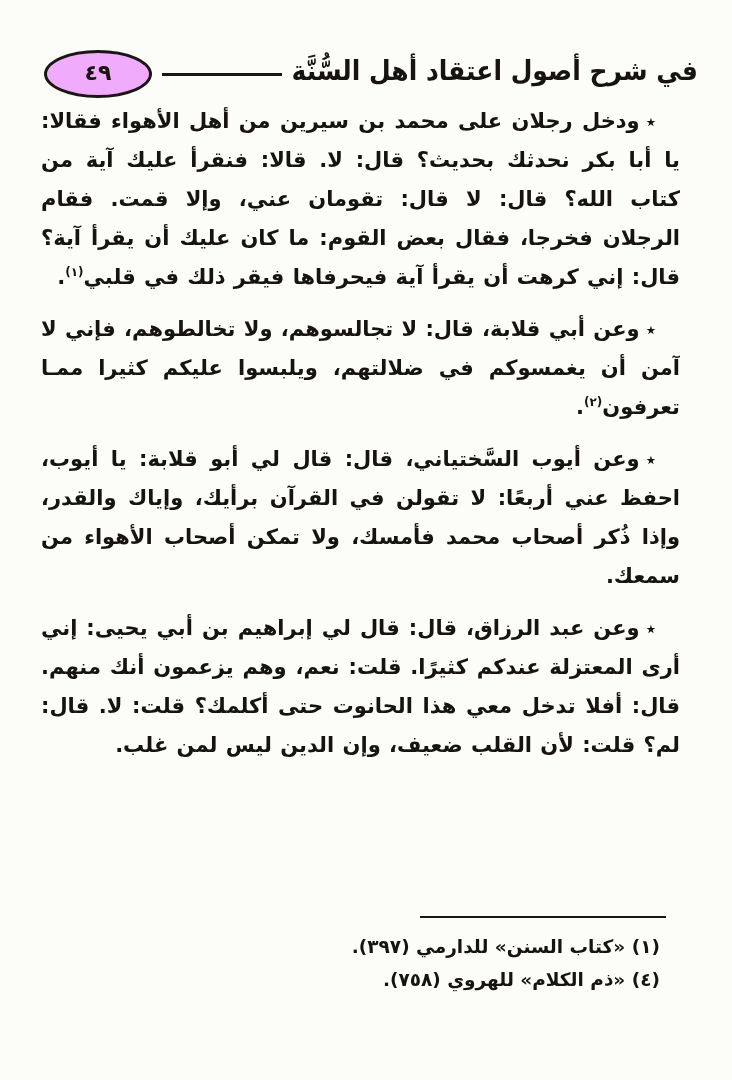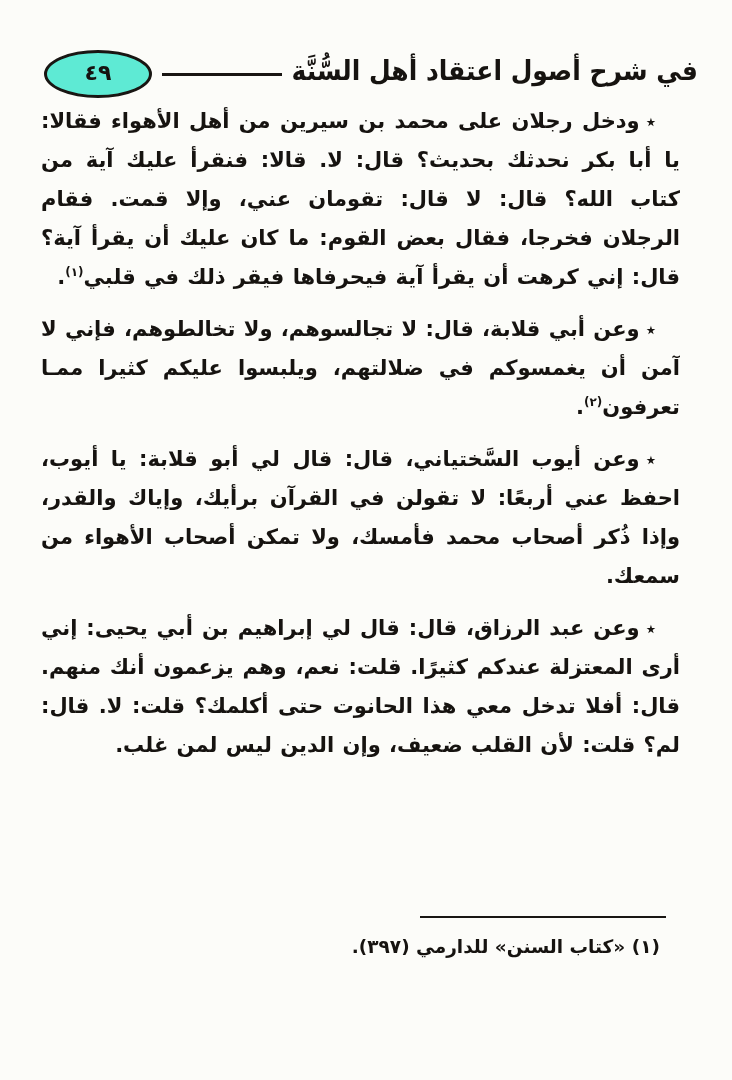--- a/index.html
+++ b/index.html
@@ -38,21 +38,21 @@
     height: 0;
     border-top: 3px solid #191613;
     margin: 0 10px;
   }
   .page-oval {
     width: 102px; height: 42px;
     border: 3px solid #191613;
     border-radius: 50%;
     display: flex; align-items: center; justify-content: center;
     flex: none;
-    background: #5eead4;
+    background: #f0abfc;
   }
   .page-oval span {
     font-size: 22px;
     font-weight: 700;
     line-height: 1;
     padding-bottom: 3px;
   }
   
   .content {
     position: absolute;
@@ -124,16 +124,17 @@
       <p class="para"><span class="star">٭</span>ودخل رجلان على محمد بن سيرين من أهل الأهواء فقالا: يا أبا بكر نحدثك بحديث؟ قال: لا. قالا: فنقرأ عليك آية من كتاب الله؟ قال: لا قال: تقومان عني، وإلا قمت. فقام الرجلان فخرجا، فقال بعض القوم: ما كان عليك أن يقرأ آية؟ قال: إني كرهت أن يقرأ آية فيحرفاها فيقر ذلك في قلبي<sup class="fnref">(١)</sup>.</p>
       <p class="para"><span class="star">٭</span>وعن أبي قلابة، قال: لا تجالسوهم، ولا تخالطوهم، فإني لا آمن أن يغمسوكم في ضلالتهم، ويلبسوا عليكم كثيرا ممـا تعرفون<sup class="fnref">(٢)</sup>.</p>
       <p class="para"><span class="star">٭</span>وعن أيوب السَّختياني، قال: قال لي أبو قلابة: يا أيوب، احفظ عني أربعًا: لا تقولن في القرآن برأيك، وإياك والقدر، وإذا ذُكر أصحاب محمد فأمسك، ولا تمكن أصحاب الأهواء من سمعك.</p>
       <p class="para"><span class="star">٭</span>وعن عبد الرزاق، قال: قال لي إبراهيم بن أبي يحيى: إني أرى المعتزلة عندكم كثيرًا. قلت: نعم، وهم يزعمون أنك منهم. قال: أفلا تدخل معي هذا الحانوت حتى أكلمك؟ قلت: لا. قال: لم؟ قلت: لأن القلب ضعيف، وإن الدين ليس لمن غلب.</p>
     </main>
 
   <footer class="footnotes">
     <div class="fn-rule"></div>
     <ul class="fn-list" id="footnote-list">
         <li class="fn-item"><span class="fn-marker">(١)</span><span class="fn-text"> «كتاب السنن» للدارمي (٣٩٧).</span></li>
+        <li class="fn-item"><span class="fn-marker">(٤)</span><span class="fn-text"> «ذم الكلام» للهروي (٧٥٨).</span></li>
       </ul>
   </footer>
 
 </div>
 
 </body></html>

